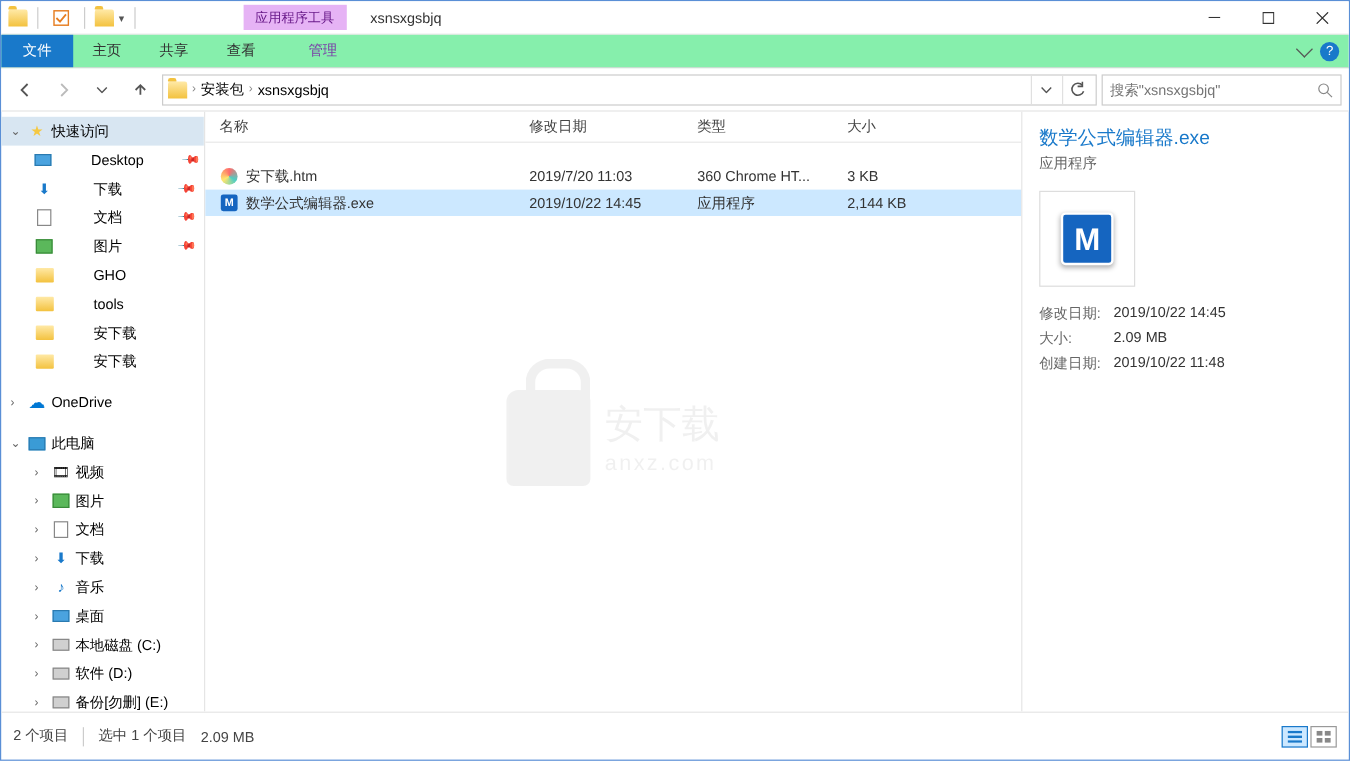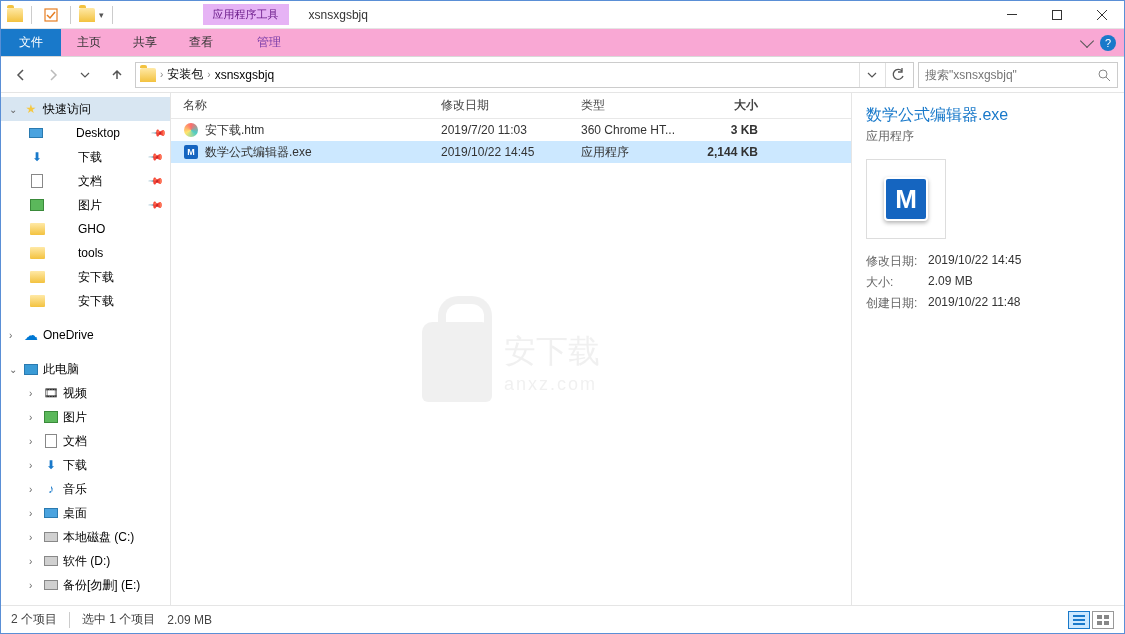--- a/index.html
+++ b/index.html
@@ -11,21 +11,21 @@
 .folder-icon-sm { width: 16px; height: 14px; background: linear-gradient(#ffe9a6, #f3c23f); border-radius: 2px 2px 0 0; display: inline-block; position: relative; }
 .folder-icon-sm::before { content: ""; position: absolute; top: -3px; left: 0; width: 7px; height: 3px; background: #f3c23f; border-radius: 2px 2px 0 0; }
 .qat-sep { width: 1px; height: 18px; background: #ccc; margin: 0 4px; }
 .qat-btn { width: 22px; height: 22px; display: flex; align-items: center; justify-content: center; }
 .tab-tools { margin-left: 86px; background: #e6b3f5; color: #6a1b8a; padding: 3px 10px; font-size: 11px; }
 .title-text { margin-left: 20px; color: #333; }
 .win-controls { margin-left: auto; display: flex; }
 .win-btn { width: 45px; height: 28px; display: flex; align-items: center; justify-content: center; color: #333; }
 
 
-.ribbon { height: 28px; display: flex; align-items: stretch; background: #f9a8d4; border-bottom: 1px solid #d9d9d9; }
+.ribbon { height: 28px; display: flex; align-items: stretch; background: #86efac; border-bottom: 1px solid #d9d9d9; }
 .ribbon-file { background: #1979ca; color: #fff; padding: 0 18px; display: flex; align-items: center; }
 .ribbon-tab { padding: 0 16px; display: flex; align-items: center; color: #333; }
 .ribbon-tab.manage { margin-left: 12px; color: #7a3da8; }
 .ribbon-right { margin-left: auto; display: flex; align-items: center; gap: 8px; padding-right: 8px; }
 .chev-down { width: 10px; height: 10px; border-right: 1.5px solid #555; border-bottom: 1.5px solid #555; transform: rotate(45deg); margin-bottom: 4px; }
 .help-icon { width: 16px; height: 16px; border-radius: 50%; background: #1979ca; color: #fff; display: flex; align-items: center; justify-content: center; font-size: 11px; }
 
 
 .addr-row { height: 36px; display: flex; align-items: center; gap: 4px; padding: 4px 6px; background: #fff; border-bottom: 1px solid #e5e5e5; }
 .nav-btn { width: 28px; height: 28px; display: flex; align-items: center; justify-content: center; color: #666; }
@@ -59,22 +59,22 @@
 .pc-ico { width: 14px; height: 11px; background: #3a9bd6; border: 1px solid #2a7ab0; }
 .disk-ico { width: 14px; height: 10px; background: #d0d0d0; border: 1px solid #888; }
 
 
 .filelist { flex: 1; display: flex; flex-direction: column; position: relative; overflow: hidden; }
 .columns { display: flex; height: 26px; border-bottom: 1px solid #e8e8e8; align-items: center; color: #444; }
 .col { padding-left: 12px; }
 .col-name { width: 258px; }
 .col-date { width: 140px; }
 .col-type { width: 125px; }
-.col-size { width: 80px; text-align: right; padding-right: 16px; font-weight: bold; }
-.file-rows { flex: 1; position: relative; }
+.col-size { width: 80px; text-align: left; padding-right: 16px; }
+.file-rows { flex: 1; position: relative; margin-top: 17px; }
 .file-row { display: flex; height: 22px; align-items: center; }
 .file-row.selected { background: #cce8ff; }
 .file-cell { padding-left: 12px; white-space: nowrap; overflow: hidden; text-overflow: ellipsis; color: #333; }
 .file-icon { width: 16px; height: 16px; margin-right: 6px; display: inline-flex; align-items: center; justify-content: center; vertical-align: middle; }
 .htm-icon { width: 14px; height: 14px; border-radius: 50%; background: conic-gradient(#ff6b6b, #4ecdc4, #ffe66d, #ff6b6b); }
 .exe-icon { width: 14px; height: 14px; background: #1565c0; color: #fff; font-size: 9px; font-weight: bold; display: flex; align-items: center; justify-content: center; border-radius: 2px; }
 
 .watermark { position: absolute; top: 50%; left: 50%; transform: translate(-50%, -50%); opacity: 0.12; display: flex; align-items: center; gap: 12px; pointer-events: none; }
 .watermark-lock { width: 70px; height: 80px; background: #888; border-radius: 10px 10px 6px 6px; position: relative; }
 .watermark-lock::before { content: ""; position: absolute; top: -26px; left: 16px; width: 38px; height: 38px; border: 8px solid #888; border-bottom: none; border-radius: 20px 20px 0 0; }
@@ -85,21 +85,21 @@
 .details { width: 273px; border-left: 1px solid #e5e5e5; padding: 12px 14px; }
 .details-title { font-size: 16px; color: #1979ca; margin-bottom: 2px; }
 .details-type { color: #666; margin-bottom: 14px; }
 .details-thumb { width: 80px; height: 80px; border: 1px solid #ddd; display: flex; align-items: center; justify-content: center; margin-bottom: 14px; }
 .thumb-m { width: 44px; height: 44px; background: #1565c0; border-radius: 4px; display: flex; align-items: center; justify-content: center; color: #fff; font-size: 26px; font-weight: bold; border: 2px solid #fff; box-shadow: 0 2px 4px rgba(0,0,0,0.3); }
 .prop-row { display: flex; margin-bottom: 4px; }
 .prop-label { width: 62px; color: #666; }
 .prop-value { color: #333; }
 
 
-.statusbar { height: 28px; border-top: 1px solid #e5e5e5; display: flex; align-items: center; padding: 0 10px; gap: 12px; color: #444; }
+.statusbar { height: 40px; border-top: 1px solid #e5e5e5; display: flex; align-items: center; padding: 0 10px; gap: 12px; color: #444; }
 .status-sep { width: 1px; height: 16px; background: #ccc; }
 .view-toggles { margin-left: auto; display: flex; gap: 2px; }
 .view-btn { width: 22px; height: 18px; border: 1px solid #999; display: flex; align-items: center; justify-content: center; }
 .view-btn.active { background: #cce8ff; border-color: #1979ca; }
 
 svg { display: block; }
 </style>
 </head>
 <body>
 

